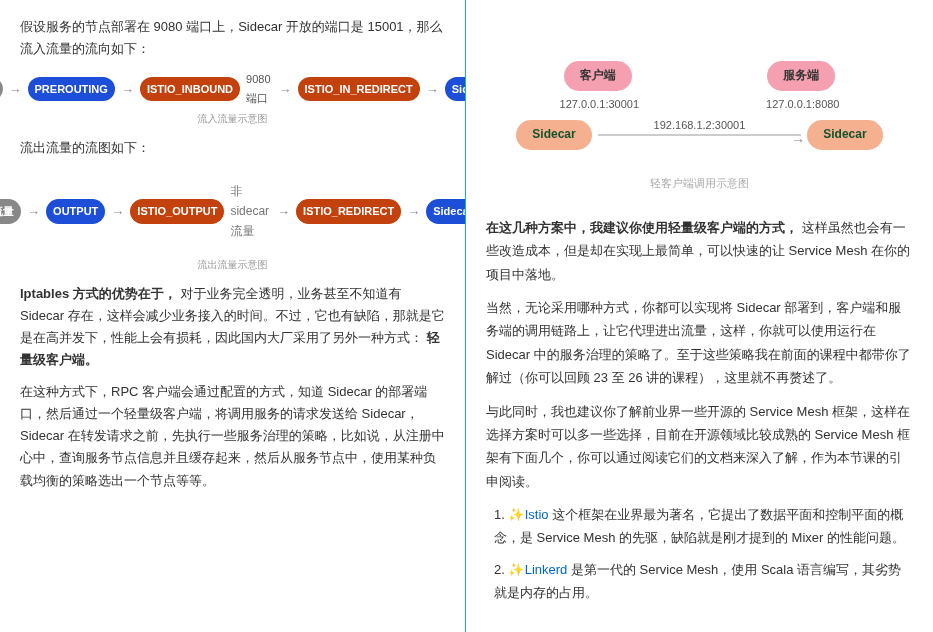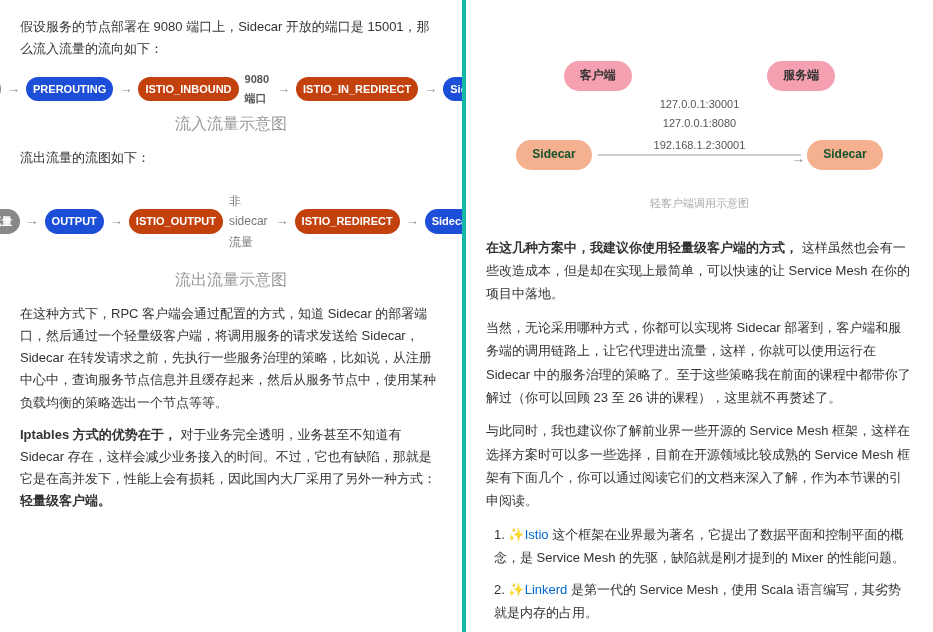--- a/index.html
+++ b/index.html
@@ -11,21 +11,21 @@
       width: 933px;
       height: 632px;
       overflow: hidden;
       display: flex;
     }
     .left-panel {
       width: 466px;
       height: 632px;
       overflow-y: auto;
       padding: 16px 20px;
-      border-right: 4px solid #14b8a6;
+      border-right: 1px solid #14b8a6;
       font-size: 13px;
       line-height: 1.7;
     }
     .right-panel {
       width: 467px;
       height: 632px;
       overflow-y: auto;
       padding: 16px 20px;
       font-size: 13px;
       line-height: 1.8;
@@ -57,21 +57,21 @@
     }
     .flow-box.gray { background: #888; }
     .flow-box.blue { background: #c2410c; text-align: right; }
     .flow-box.orange { background: #1d4ed8; }
     .flow-arrow {
       font-size: 13px;
       color: #888;
       margin: 0 2px;
     }
     .flow-label {
-      font-size: 16px;
+      font-size: 10px;
       color: #999;
       text-align: left;
       margin-top: 2px;
     }
     .link-text { color: #0066cc; }
     
     
     .network-diagram {
       display: flex;
       flex-direction: column;
@@ -115,21 +115,20 @@
     .list-item {
       margin-bottom: 8px;
       padding-left: 8px;
     }
     .list-num {
       font-weight: normal;
     }
     .port-label {
       font-size: 11px;
       color: #555;
-      font-weight: bold;
     }
   </style>
 </head>
 <body>
 
 <div class="left-panel">
   <p>假设服务的节点部署在 9080 端口上，Sidecar 开放的端口是 15001，那么流入流量的流向如下：</p>
 
   <div class="flow-diagram">
     <div class="flow-row">
@@ -158,40 +157,40 @@
       <div class="flow-box blue">ISTIO_OUTPUT</div>
       <span style="font-size:12px;color:#777;margin:12px 2px;">非sidecar流量</span>
       <span class="flow-arrow">→</span>
       <div class="flow-box blue">ISTIO_REDIRECT</div>
       <span class="flow-arrow">→</span>
       <div class="flow-box orange">Sidecar端口</div>
     </div>
     <div class="flow-label">流出流量示意图</div>
   </div>
 
-  <p>在这种方式下，RPC 客户端会通过配置的方式，知道 Sidecar 的部署端口，然后通过一个轻量级客户端，将调用服务的请求发送给 Sidecar，Sidecar 在转发请求之前，先执行一些服务治理的策略，比如说，从注册中心中，查询服务节点信息并且缓存起来，然后从服务节点中，使用某种负载均衡的策略选出一个节点等等。</p>
   <p>
     <span><strong>Iptables 方式的优势在于，</strong></span>
     <span>对于业务完全透明，业务甚至不知道有 Sidecar 存在，这样会减少业务接入的时间。不过，它也有缺陷，那就是它是在高并发下，性能上会有损耗，因此国内大厂采用了另外一种方式：</span>
     <span><strong>轻量级客户端。</strong></span>
   </p>
+  <p>在这种方式下，RPC 客户端会通过配置的方式，知道 Sidecar 的部署端口，然后通过一个轻量级客户端，将调用服务的请求发送给 Sidecar，Sidecar 在转发请求之前，先执行一些服务治理的策略，比如说，从注册中心中，查询服务节点信息并且缓存起来，然后从服务节点中，使用某种负载均衡的策略选出一个节点等等。</p>
 </div>
 
 <div class="right-panel">
 
   <div class="network-diagram">
     <div class="nd-top-row">
       <div class="nd-col">
         <div class="nd-node pink">客户端</div>
       </div>
       <div class="nd-col">
         <div class="nd-node pink">服务端</div>
       </div>
     </div>
-    <div style="display:flex;justify-content:space-around;width:100%;margin-bottom:2px;flex-direction:column;">
+    <div style="display:flex;justify-content:space-around;width:100%;margin-bottom:2px;">
       <div class="nd-addr">127.0.0.1:30001</div>
       <div class="nd-addr">127.0.0.1:8080</div>
     </div>
     <div style="position:relative;display:flex;align-items:center;justify-content:space-between;width:90%;margin-top:4px;padding-bottom:20px;">
       <div class="nd-node peach">Sidecar</div>
       <div style="flex:1;height:2px;background:#ccc;margin:0 6px;position:relative;">
         <span style="position:absolute;top:-18px;left:50%;transform:translateX(-50%);font-size:11px;color:#555;white-space:nowrap;">192.168.1.2:30001</span>
         <span style="position:absolute;top:-8px;right:-4px;font-size:14px;color:#888;">→</span>
       </div>
       <div class="nd-node peach">Sidecar</div>

